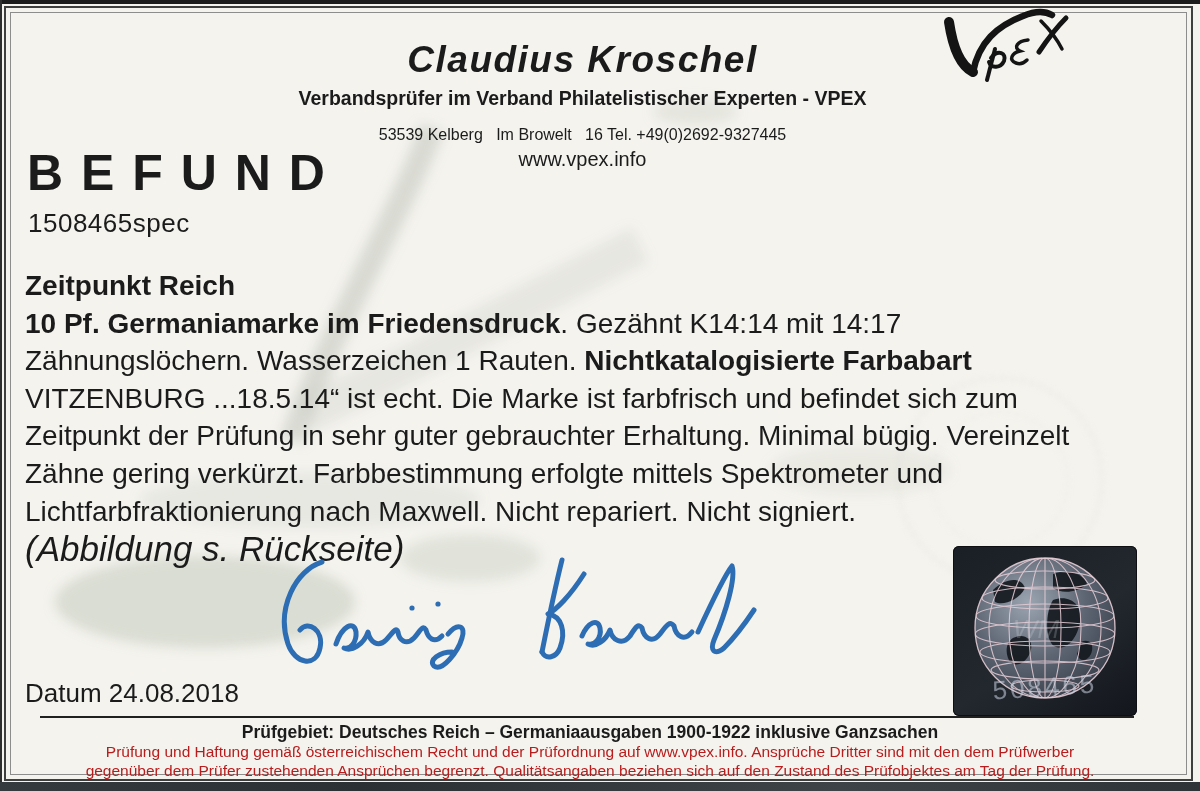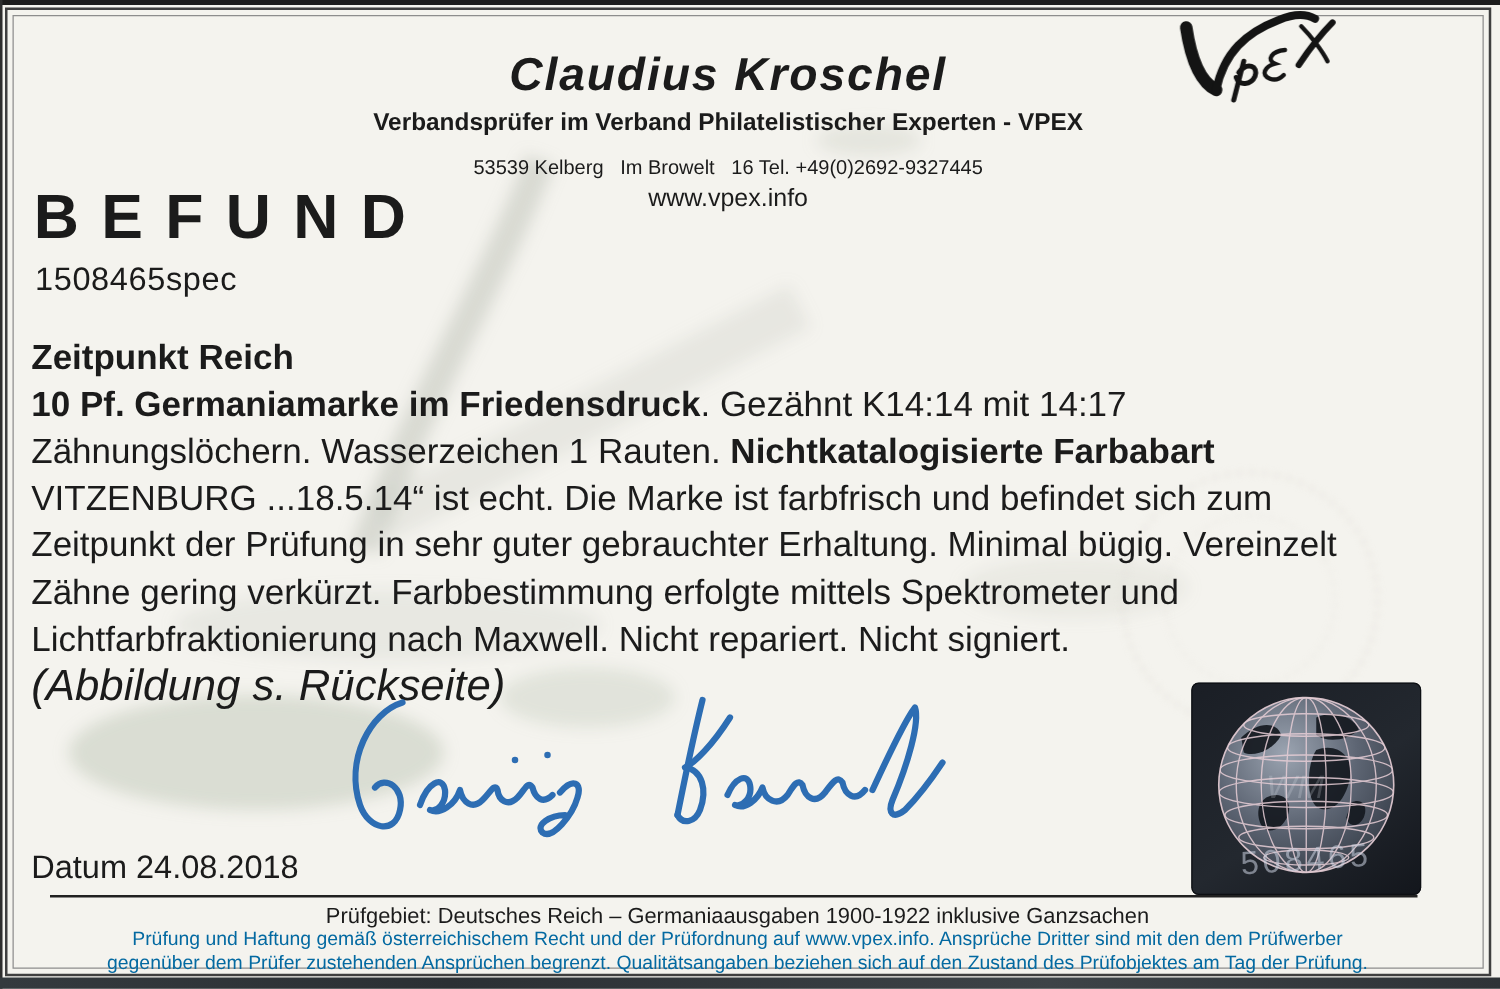--- a/index.html
+++ b/index.html
@@ -32,22 +32,22 @@
   
   .bodytext{position:absolute;left:25px;top:267px;width:1150px;font-size:28px;line-height:37.6px;}
   .bodytext .b{font-weight:bold;}
   .note{font-style:italic;font-size:35px;}
   
   .signature{position:absolute;left:262px;top:548px;width:500px;height:145px;}
   .datum{position:absolute;left:25px;top:678px;font-size:26px;}
   
   .sepline{position:absolute;left:40px;top:716px;width:1094px;height:2px;background:#202020;}
   .footer{position:absolute;left:0;top:722px;width:1180px;text-align:center;}
-  .footer .fbold{font-size:17.5px;font-weight:normal;line-height:21px;}
-  .footer .fsmall{font-size:15.5px;line-height:18.5px;color:#0369a1;}
+  .footer .fbold{font-size:17.5px;font-weight:bold;line-height:21px;}
+  .footer .fsmall{font-size:15.5px;line-height:18.5px;color:#b91c1c;}
   
   .hologram{position:absolute;left:953px;top:546px;width:184px;height:170px;border-radius:6px;
     background:linear-gradient(145deg,#1a1e25,#23282f 55%,#13161c);
     box-shadow:0 0 0 1px #0d0f13 inset;}
   .hologram svg{position:absolute;left:0;top:0;}
 </style>
 </head>
 <body>
 
 <div class="edge-top"></div>

